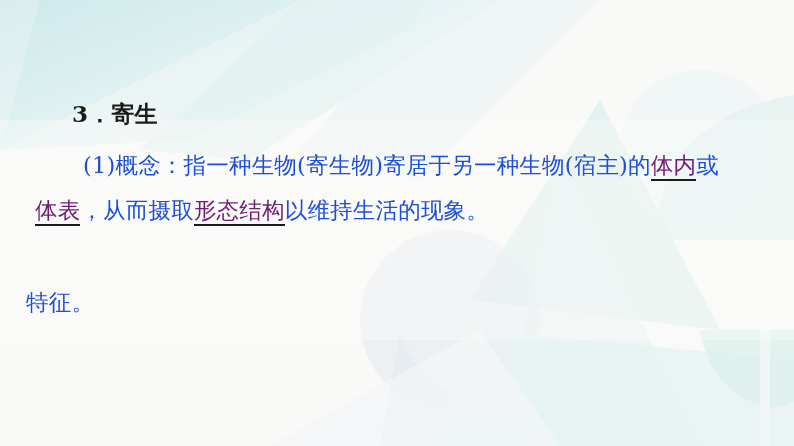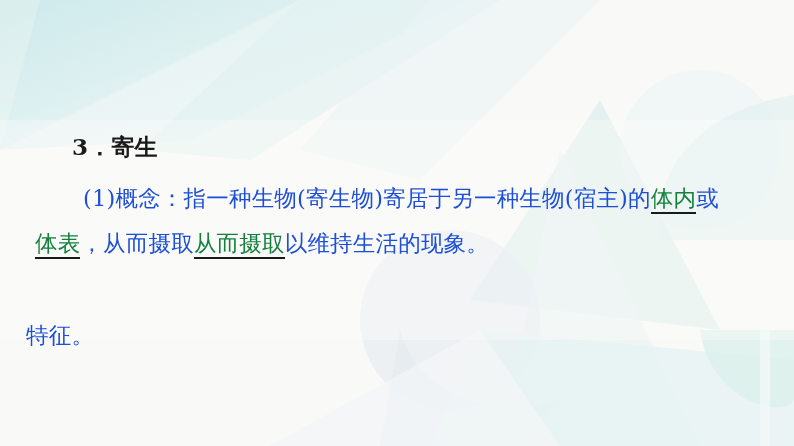--- a/index.html
+++ b/index.html
@@ -34,21 +34,20 @@
   }
 
   
   #content {
     position: absolute;
     z-index: 2;
     left: 0;
     top: 0;
     width: 794px;
     height: 320px;
-    margin-top: 33px;
   }
 
   .line {
     position: absolute;
     white-space: nowrap;
     color: #1a1a1a;
     letter-spacing: 0.2px;
   }
 
   .heading {
@@ -63,21 +62,21 @@
     font-size: 22.5px;
     line-height: 30px;
   }
 
   .l1 { left: 83px;  top: 150px; }
   .l2 { left: 35px;  top: 195px; }
   .l3 { left: 83px;  top: 241px; }
   .l4 { left: 26px;  top: 287px; }
 
   .hl {
-    color: #15803d;
+    color: #701a75;
     border-bottom: 2px solid #1a1a1a;
     padding-bottom: 1px;
   }
 
   .plain { color: #1d4ed8; }
 </style>
 </head>
 <body>
 
 <div id="slide">
@@ -127,21 +126,21 @@
 
   <div id="content">
 
     <div class="line heading">3．寄生</div>
 
     <div class="line body-line l1">
       <span class="plain">(1)概念：指一种生物(寄生物)寄居于另一种生物(宿主)的</span><span class="hl">体内</span><span class="plain">或</span>
     </div>
 
     <div class="line body-line l2">
-      <span class="hl">体表</span><span class="plain">，从而摄取</span><span class="hl">从而摄取</span><span class="plain">以维持生活的现象。</span>
+      <span class="hl">体表</span><span class="plain">，从而摄取</span><span class="hl">形态结构</span><span class="plain">以维持生活的现象。</span>
     </div>
 
 
     <div class="line body-line l4">
       <span class="plain">特征。</span>
     </div>
 
   </div>
 </div>
 

